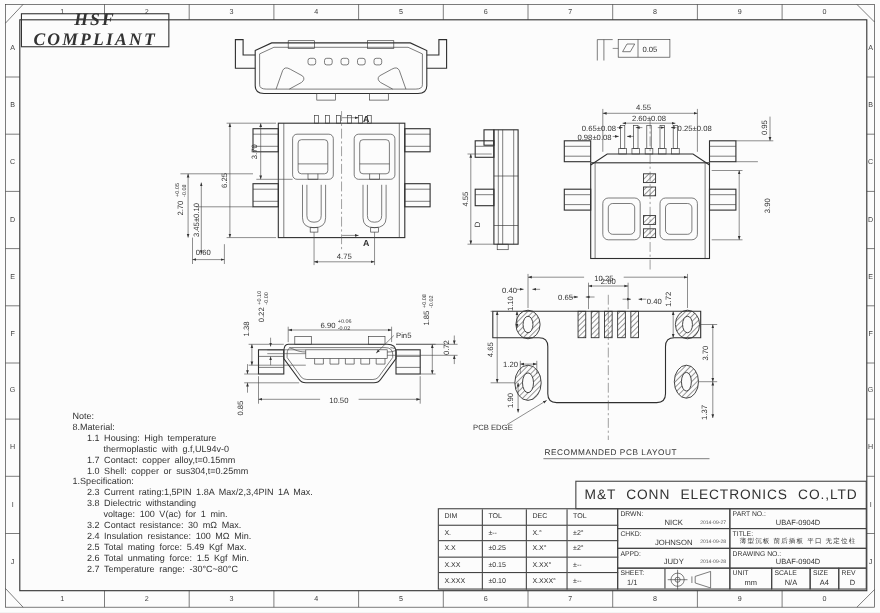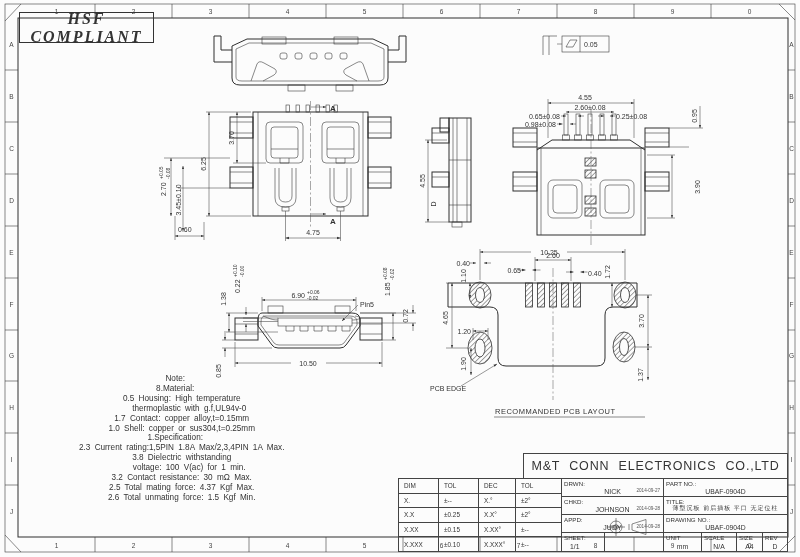--- a/index.html
+++ b/index.html
@@ -18,25 +18,25 @@
   .tt{font-size:5px;}
   .st{font-size:8px;font-weight:bold;}
   
   #hsf{position:absolute;left:19px;top:12px;width:133px;height:29px;border:1px solid #333;
        display:flex;align-items:center;justify-content:center;
        font-family:"Liberation Serif",serif;font-style:italic;font-weight:bold;
        font-size:16px;letter-spacing:2px;text-align:center;}
   
   .zl{position:absolute;font-size:6.5px;color:#444;transform:translate(-50%,-50%);}
   
-  #notes{position:absolute;left:66px;top:374px;text-align:center;}
+  #notes{position:absolute;left:66px;top:374px;}
   .note-line{font-size:8.2px;line-height:9.9px;white-space:nowrap;word-spacing:2px;color:#333;}
   .ind1{margin-left:13px;} .ind2{margin-left:28px;}
   
-  .tb{position:absolute;border:1px solid #444;box-sizing:border-box;background:transparent;margin-top:16px;}
+  .tb{position:absolute;border:1px solid #444;box-sizing:border-box;background:transparent;}
   .lbl{position:absolute;left:2px;top:1px;font-size:6.2px;}
   .ctr{position:absolute;left:0;right:0;text-align:center;font-size:7px;}
   .dat{position:absolute;right:3px;top:9px;font-size:4.6px;color:#555;}
   #companyBox{display:flex;align-items:center;justify-content:center;
               font-size:12.5px;letter-spacing:.8px;word-spacing:5px;}
   #tolTable{display:grid;grid-template-columns:40px 40px 37px 46px;grid-template-rows:repeat(5,14.6px);}
   .tc{border-right:1px solid #444;border-bottom:1px solid #444;font-size:6.4px;
       display:flex;align-items:center;padding-left:5px;box-sizing:border-box;}
   .tc:nth-child(4n){border-right:none;}
   .tc.lastrow{border-bottom:none;}
@@ -390,31 +390,33 @@
       <span class="zl" style="left: 791.5px; top: 303.5px;">F</span>
       <span class="zl" style="left: 791.5px; top: 355.4px;">G</span>
       <span class="zl" style="left: 791.5px; top: 407.3px;">H</span>
       <span class="zl" style="left: 791.5px; top: 459.2px;">I</span>
       <span class="zl" style="left: 791.5px; top: 511.1px;">J</span>
     </div>
 
 <div id="notes">
       <div class="note-line">Note:</div>
       <div class="note-line">8.Material:</div>
-      <div class="note-line ind1">0.5  Housing:  High  temperature</div>
+      <div class="note-line ind1">1.1  Housing:  High  temperature</div>
       <div class="note-line ind2">thermoplastic  with  g.f,UL94v-0</div>
       <div class="note-line ind1">1.7  Contact:  copper  alloy,t=0.15mm</div>
       <div class="note-line ind1">1.0  Shell:  copper  or  sus304,t=0.25mm</div>
       <div class="note-line">1.Specification:</div>
       <div class="note-line ind1">2.3  Current  rating:1,5PIN  1.8A  Max/2,3,4PIN  1A  Max.</div>
       <div class="note-line ind1">3.8  Dielectric  withstanding</div>
       <div class="note-line ind2">voltage:  100  V(ac)  for  1  min.</div>
       <div class="note-line ind1">3.2  Contact  resistance:  30  mΩ  Max.</div>
-      <div class="note-line ind1">2.5  Total  mating  force:  4.37  Kgf  Max.</div>
+      <div class="note-line ind1">2.4  Insulation  resistance:  100  MΩ  Min.</div>
+      <div class="note-line ind1">2.5  Total  mating  force:  5.49  Kgf  Max.</div>
       <div class="note-line ind1">2.6  Total  unmating  force:  1.5  Kgf  Min.</div>
+      <div class="note-line ind1">2.7  Temperature  range:  -30°C~80°C</div>
     </div>
 
 <div class="tb" id="companyBox" style="left:523px;top:437px;width:265px;height:26px;">
   <span>M&amp;T CONN ELECTRONICS CO.,LTD</span>
 </div>
 
 <div class="tb" id="tolTable" style="left:398px;top:462px;width:164px;height:74px;">
       <div class="tc">DIM</div>
       <div class="tc">TOL</div>
       <div class="tc">DEC</div>

